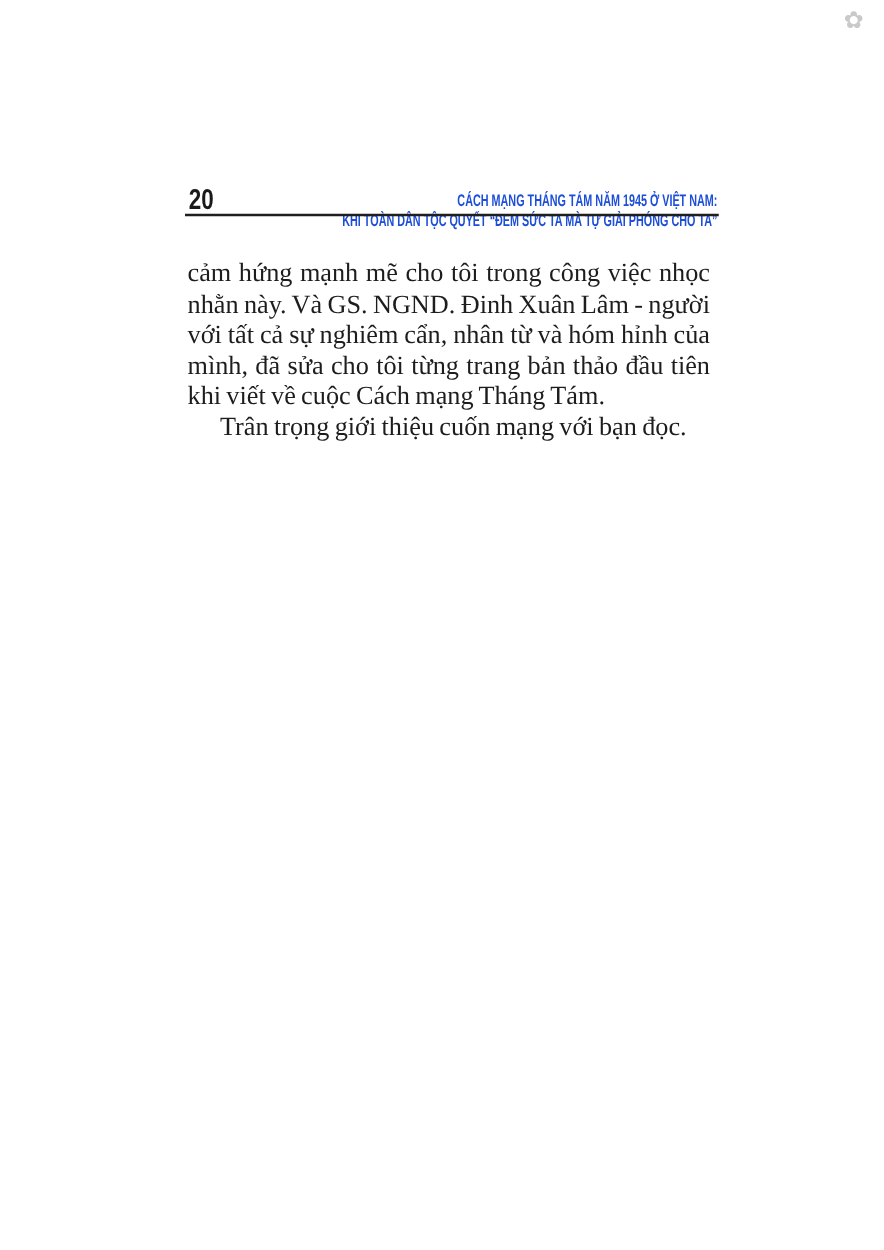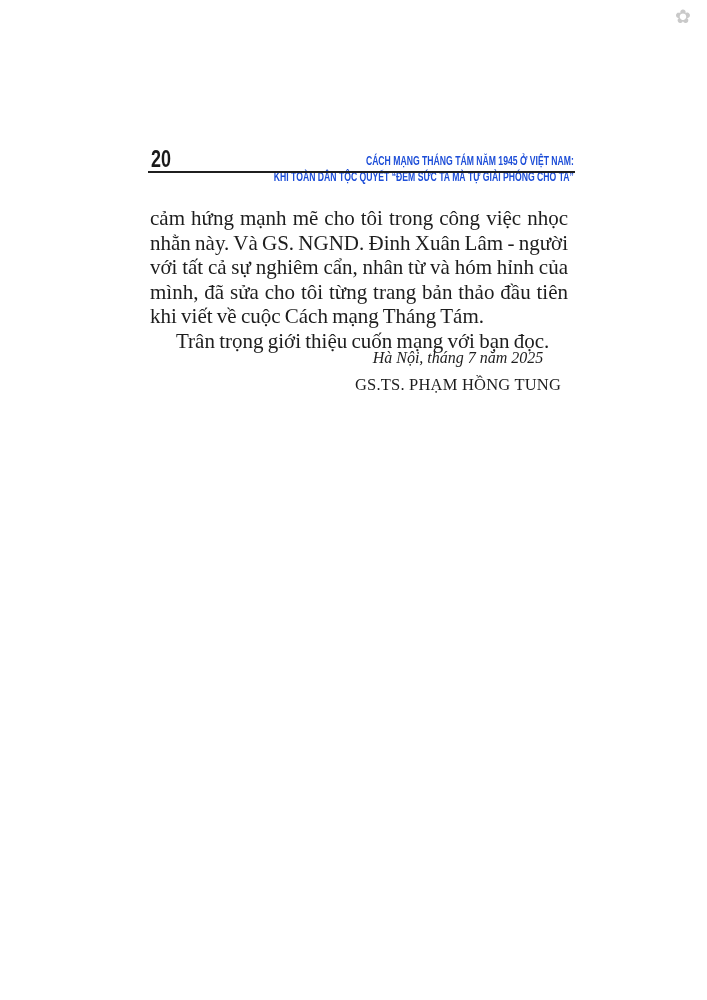--- a/index.html
+++ b/index.html
@@ -114,18 +114,14 @@
 
   <div class="page-number">20</div>
 
   <div class="header-rule"></div>
 
   <div class="body-text">
     <p>cảm hứng mạnh mẽ cho tôi trong công việc nhọc nhằn này. Và GS. NGND. Đinh Xuân Lâm - người với tất cả sự nghiêm cẩn, nhân từ và hóm hỉnh của mình, đã sửa cho tôi từng trang bản thảo đầu tiên khi viết về cuộc Cách mạng Tháng Tám.</p>
     <p class="indented">Trân trọng giới thiệu cuốn mạng với bạn đọc.</p>
   </div>
 
-  <div class="signature">
-    <div class="dateline">Hà Nội, tháng 7 năm 2025</div>
-    <div class="author">GS.TS. PHẠM HỒNG TUNG</div>
-  </div>
 
 </div>
 
 </body></html>

